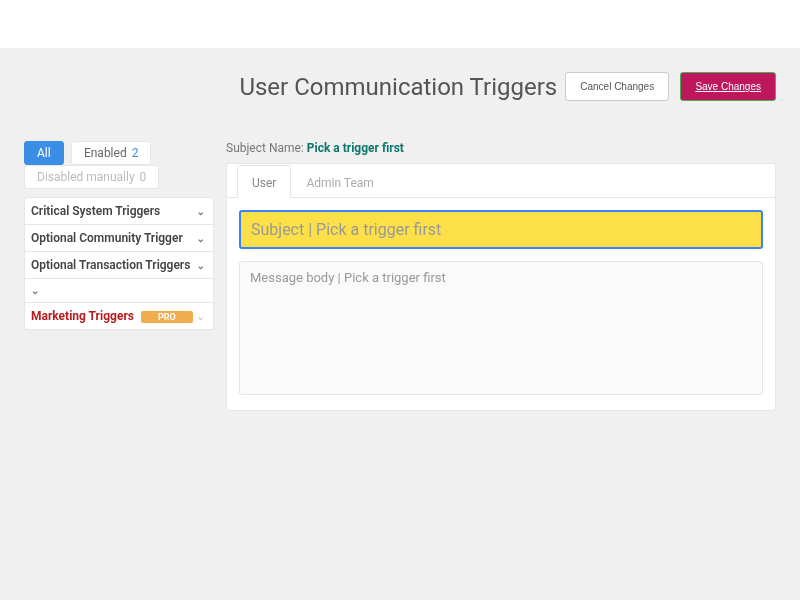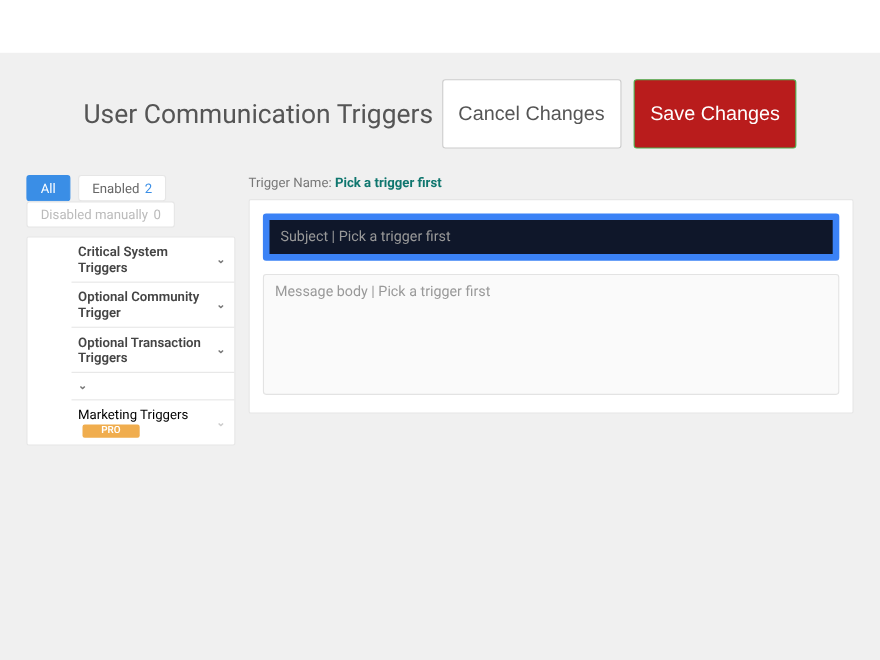--- a/index.html
+++ b/index.html
@@ -14,44 +14,45 @@
     }
     .topbar {
       background: #fff;
       height: 48px;
     }
     .container {
       padding: 24px;
     }
     .header-row {
       display: flex;
-      justify-content: center;
+      justify-content: flex-end;
       align-items: center;
-      margin-bottom: 24px;
+      margin-bottom: 40px;
     }
     .page-title {
       font-size: 24px;
       font-weight: 400;
       color: #555;
     }
     .btn {
       display: inline-block;
-      padding: 20px 14px;
+      padding: 8px 14px;
       border-radius: 3px;
       border: 1px solid #ccc;
       background: #fff;
       color: #555;
-      font-size: 18px;
+      font-size: 10px;
       cursor: pointer;
       margin-left: 8px;
     }
     .btn-primary {
-      background: #b91c1c;
+      background: #be185d;
       border-color: #4cae4c;
       color: #fff;
+      text-decoration: underline;
     }
     .layout {
       display: flex;
       gap: 12px;
     }
     .left {
       width: 190px;
       flex-shrink: 0;
     }
     .right {
@@ -92,24 +93,23 @@
     .acc-item {
       border-bottom: 1px solid #e6e6e6;
       display: flex;
       justify-content: space-between;
       align-items: center;
       padding: 6px 8px 6px 6px;
       font-size: 12px;
       font-weight: 600;
       color: #444;
       cursor: pointer;
-      margin-left: 40px;
     }
     .acc-item:last-child { border-bottom: none; }
-    .acc-item.muted .acc-label { color: #000000; font-weight: 400; text-align: right; }
+    .acc-item.muted .acc-label { color: #b91c1c; font-weight: 700; text-align: right; }
     .acc-chevron {
       color: #777;
       font-size: 10px;
     }
     .acc-item.muted .acc-chevron { color: #ccc; }
     .badge-pro {
       display: inline-block;
       background: #f0ad4e;
       color: #fff;
       font-size: 9px;
@@ -152,32 +152,32 @@
     .tab.active {
       color: #888;
       border-color: #e6e6e6;
       background: #fff;
     }
     .panel-body {
       padding: 12px;
     }
     .input-subject {
       width: 100%;
-      border: 6px solid #3b82f6;
+      border: 2px solid #3b82f6;
       border-radius: 3px;
       padding: 8px 10px;
-      font-size: 13px;
+      font-size: 16px;
       color: #777;
-      background: #0f172a;
+      background: #fde047;
       margin-bottom: 12px;
       font-family: inherit;
     }
     .input-body {
       width: 100%;
-      height: 110px;
+      height: 134px;
       border: 1px solid #e3e3e3;
       border-radius: 3px;
       padding: 8px 10px;
       font-size: 13px;
       color: #4c1d95;
       background: #fafafa;
       resize: none;
       font-family: inherit;
     }
     ::placeholder { color: #999; }
@@ -233,23 +233,27 @@
             <span class="acc-label">Marketing Triggers</span>
             <span class="badge-pro">PRO</span>
           </span>
           <span class="acc-chevron">⌄</span>
         </div>
       </div>
     </div>
 
     <div class="right">
       <div class="trigger-name-row">
-        <span>Trigger Name: </span><span class="val">Pick a trigger first</span>
+        <span>Subject Name: </span><span class="val">Pick a trigger first</span>
       </div>
       <div class="panel">
+        <div class="tabs">
+          <div class="tab active">User</div>
+          <div class="tab">Admin Team</div>
+        </div>
         <div class="panel-body">
           <input class="input-subject" type="text" placeholder="Subject | Pick a trigger first" style="">
           <textarea class="input-body" placeholder="Message body | Pick a trigger first" style=""></textarea>
         </div>
       </div>
     </div>
   </div>
 </div>
 
 </body></html>

